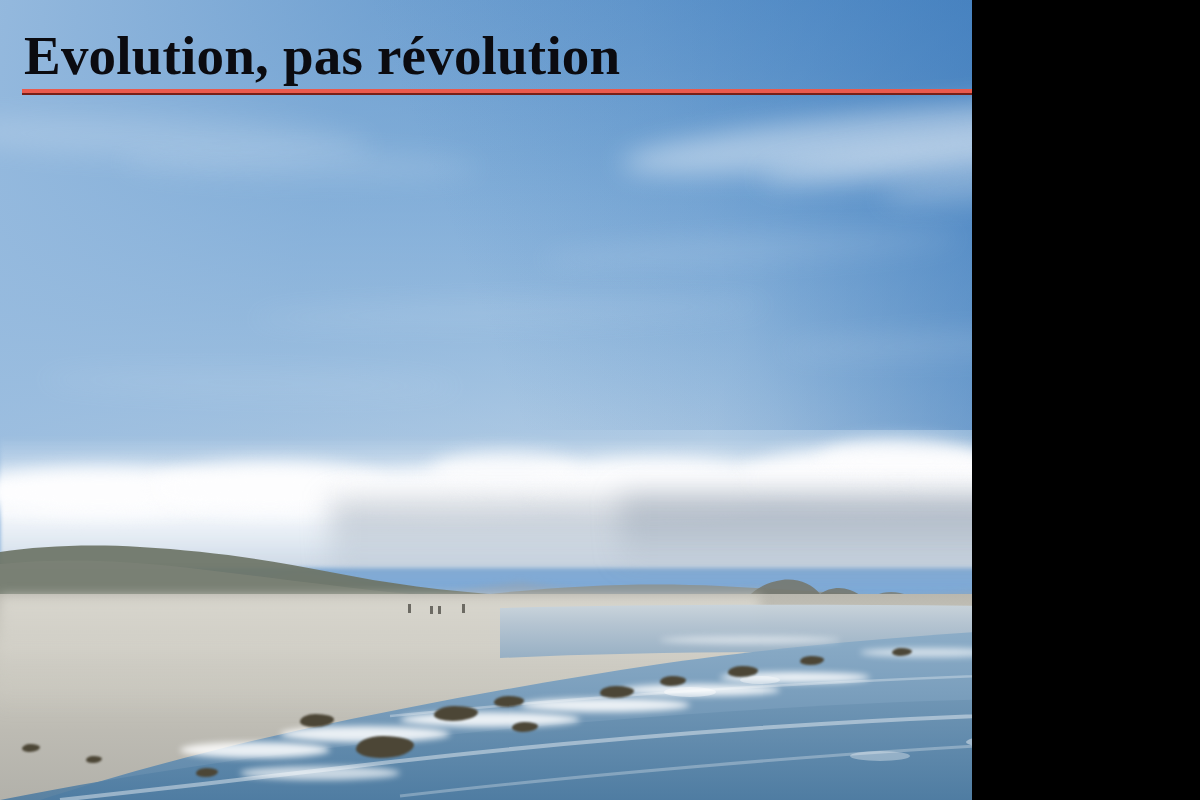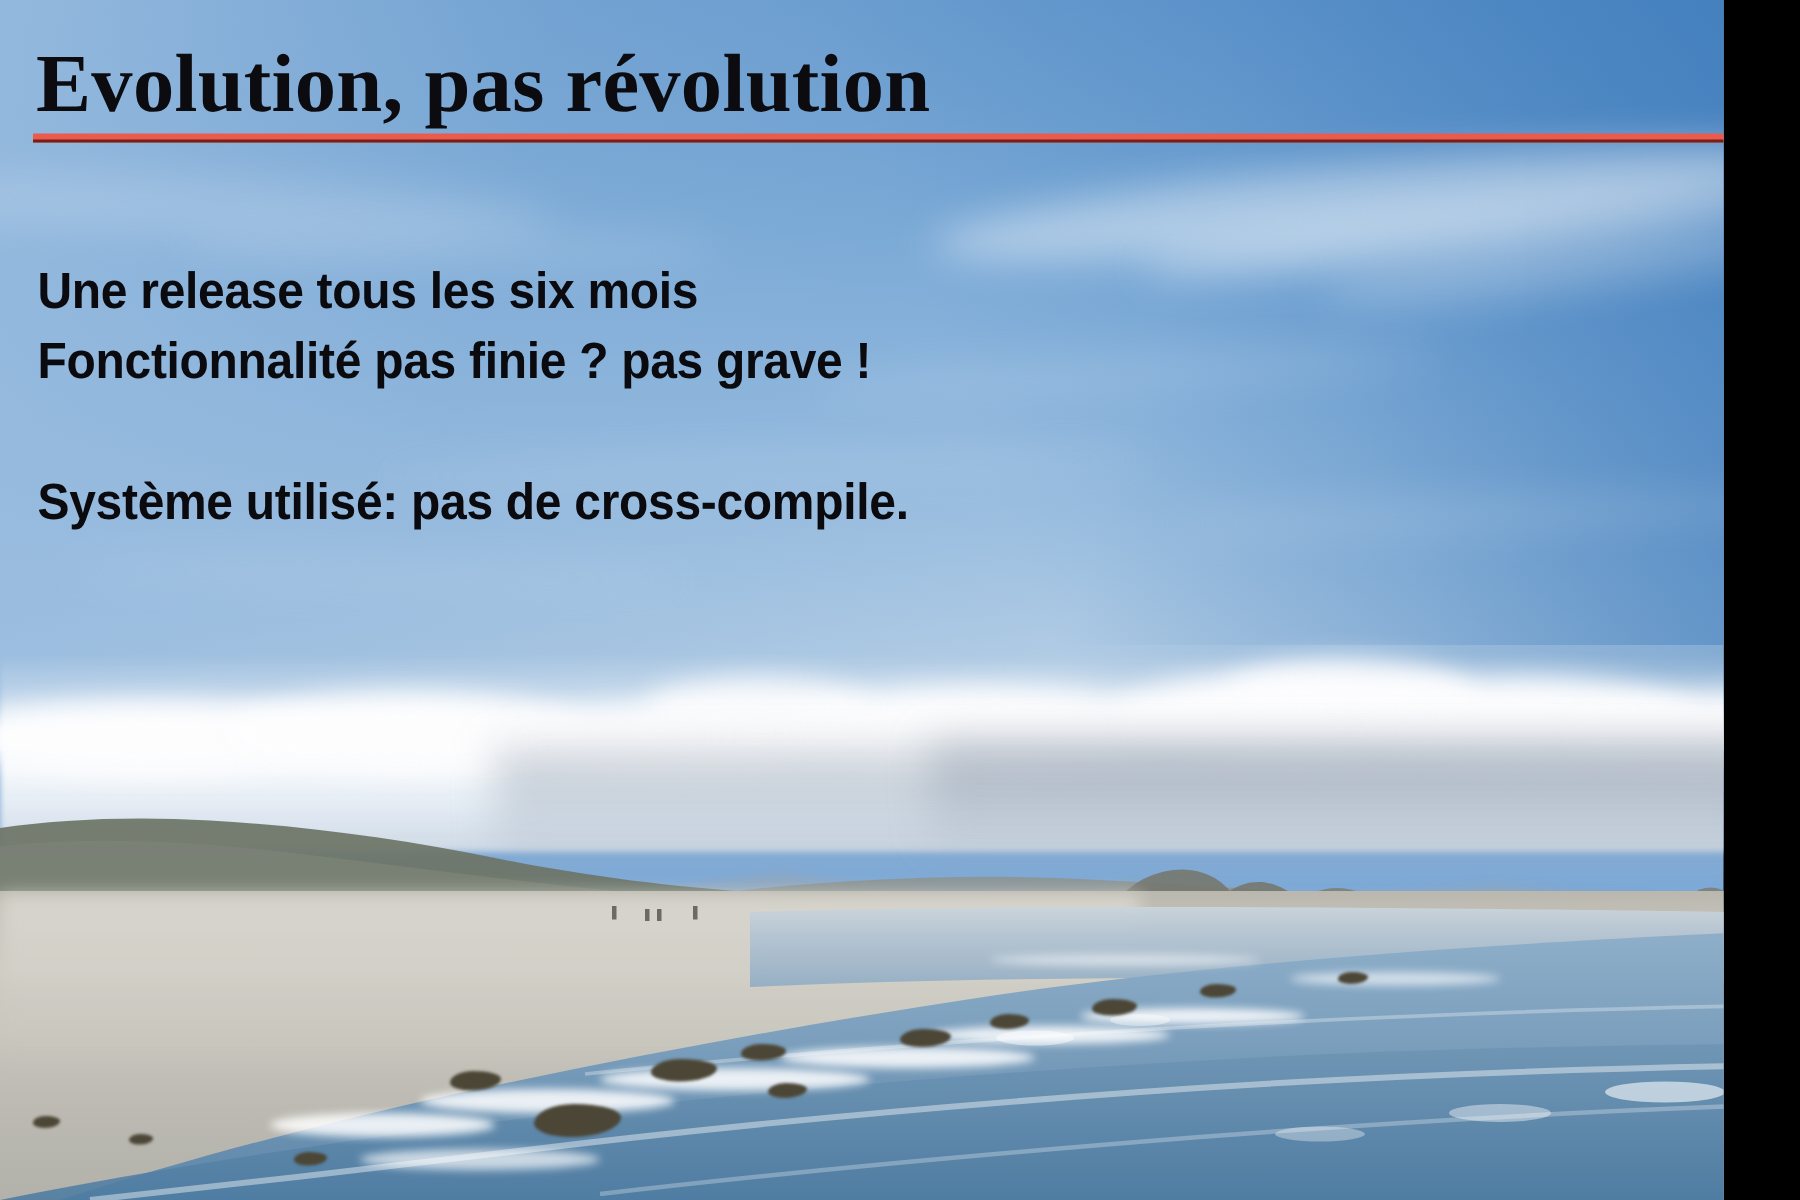--- a/index.html
+++ b/index.html
@@ -3,21 +3,21 @@
 <meta charset="utf-8">
 <style>
   html, body {
     margin: 0;
     padding: 0;
     background: #000;
   }
 
   #slide {
     position: relative;
-    width: 1149px;
+    width: 972px;
     height: 800px;
     overflow: hidden;
     font-family: "Liberation Sans", sans-serif;
     background: #7ba9d8;
   }
 
   
   .photo {
     position: absolute;
     inset: 0;
@@ -327,20 +327,14 @@
     <div class="weed" style="left:800px; top:656px; width:24px; height:9px;"></div>
     <div class="weed" style="left:892px; top:648px; width:20px; height:8px;"></div>
     <div class="weed" style="left:22px;  top:744px; width:18px; height:8px;"></div>
     <div class="weed" style="left:86px;  top:756px; width:16px; height:7px;"></div>
   </div>
 
   <div class="title">Evolution, pas révolution</div>
 
   <div class="title-rule"></div>
 
-  <div class="body">
-    <div class="body-line">Une release tous les six mois</div>
-    <div class="body-line">Fonctionnalité pas finie ? pas grave !</div>
-    <div class="body-line spacer">&nbsp;</div>
-    <div class="body-line">Système utilisé: pas de cross-compile.</div>
-  </div>
 
 </div>
 
 </body></html>

